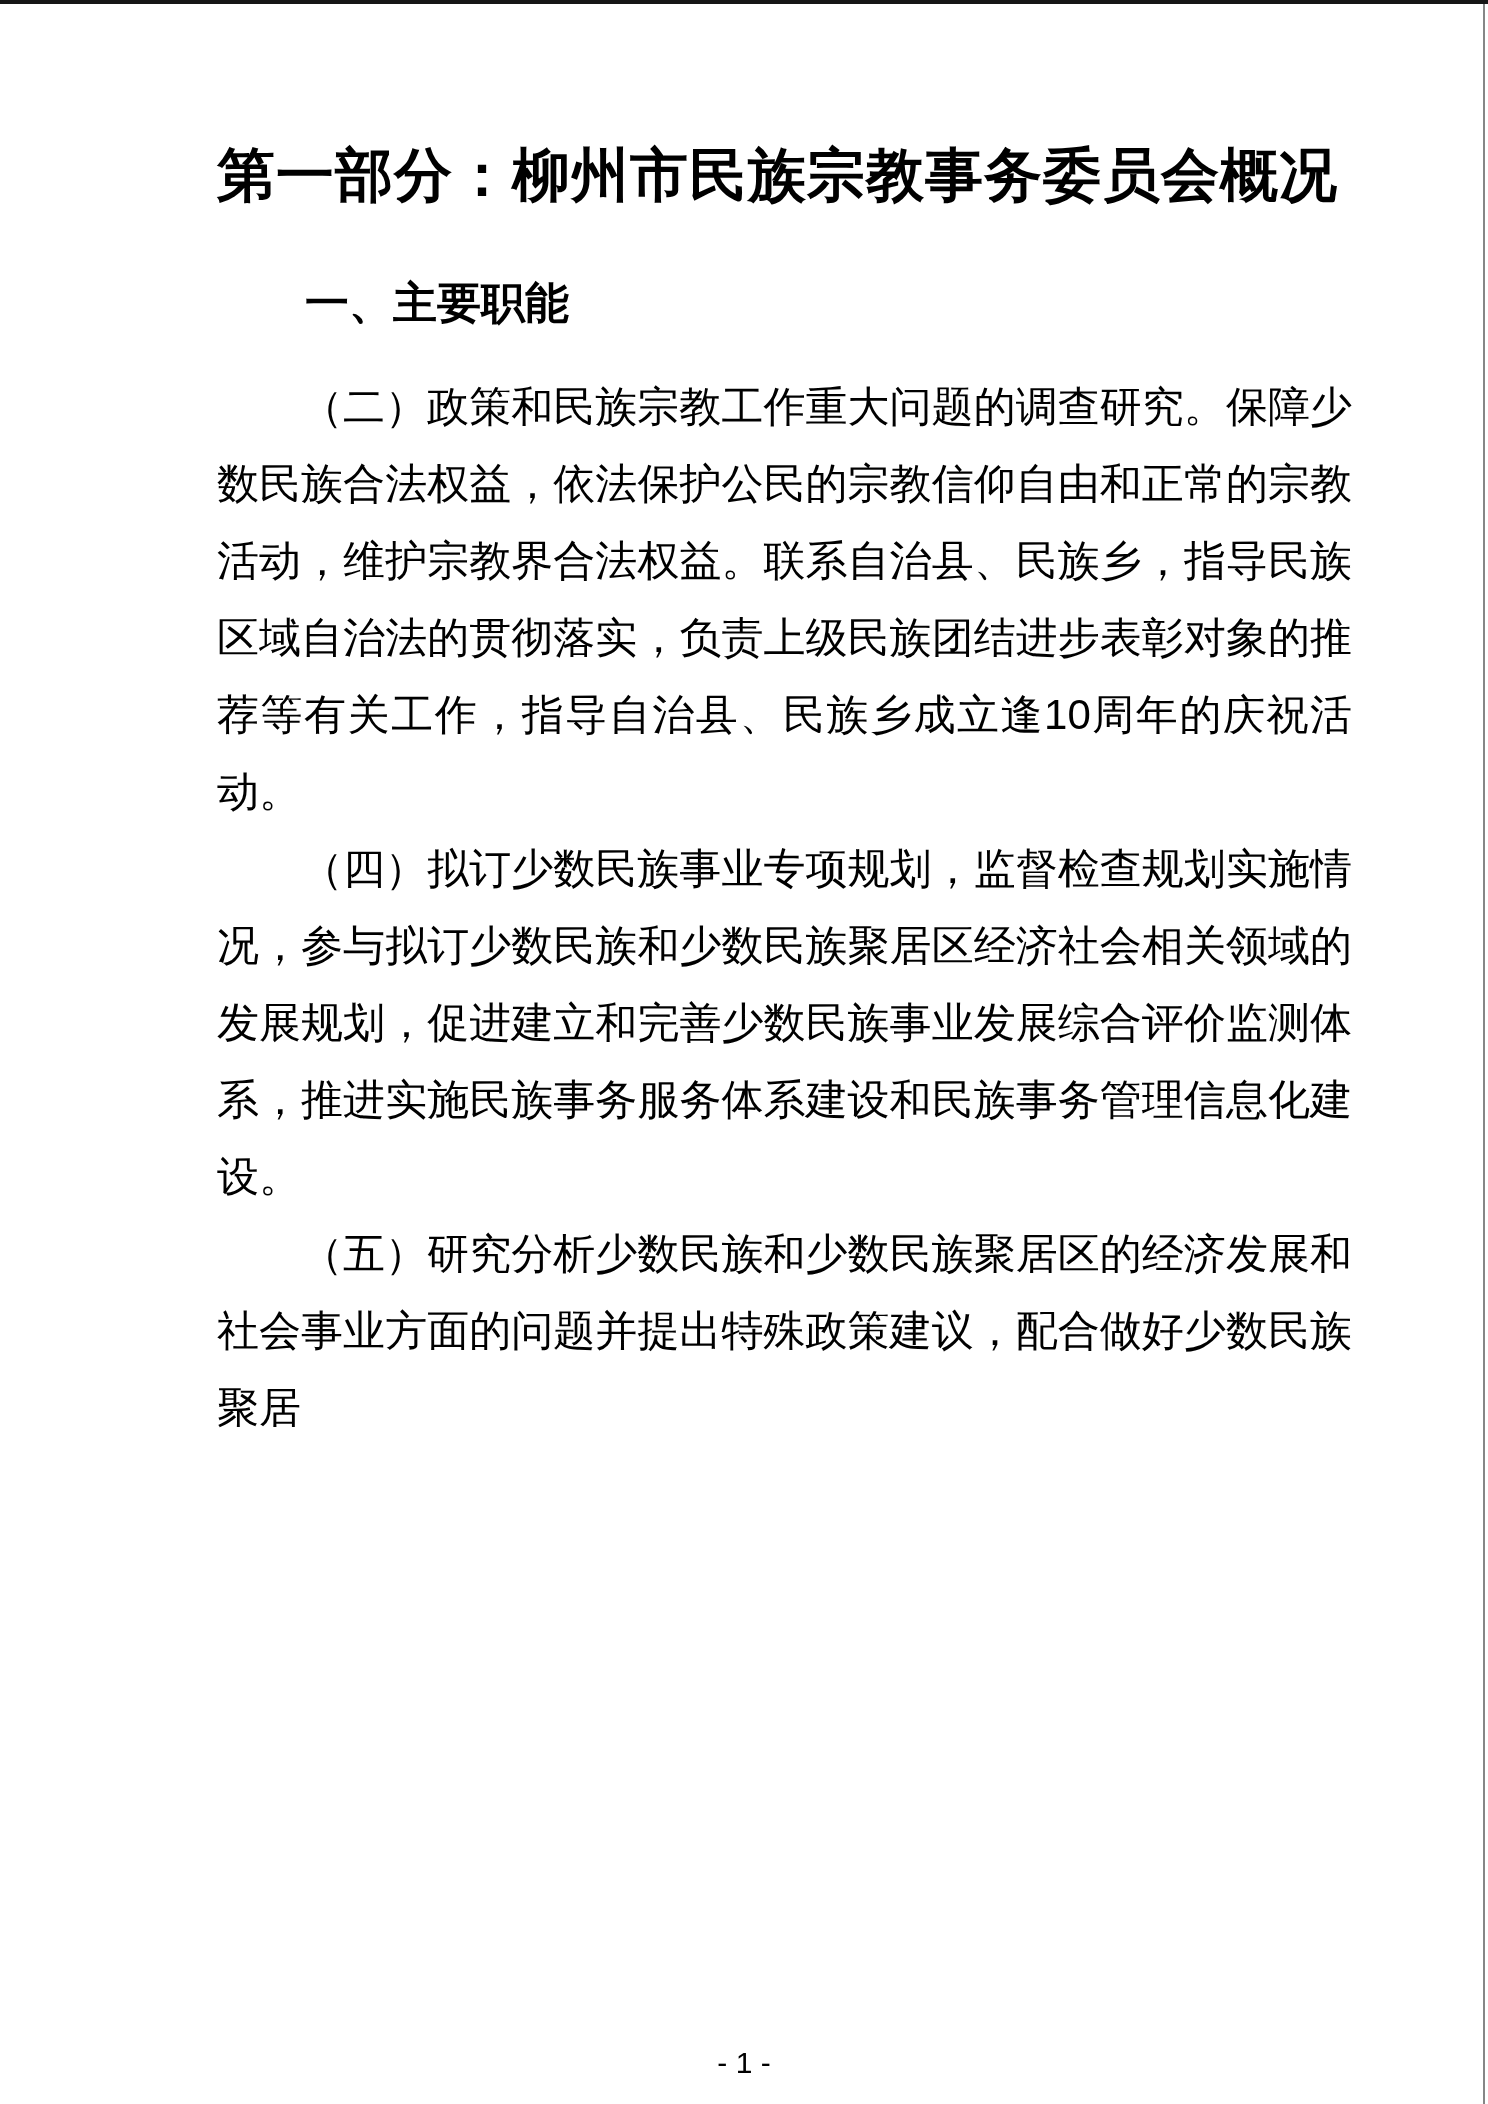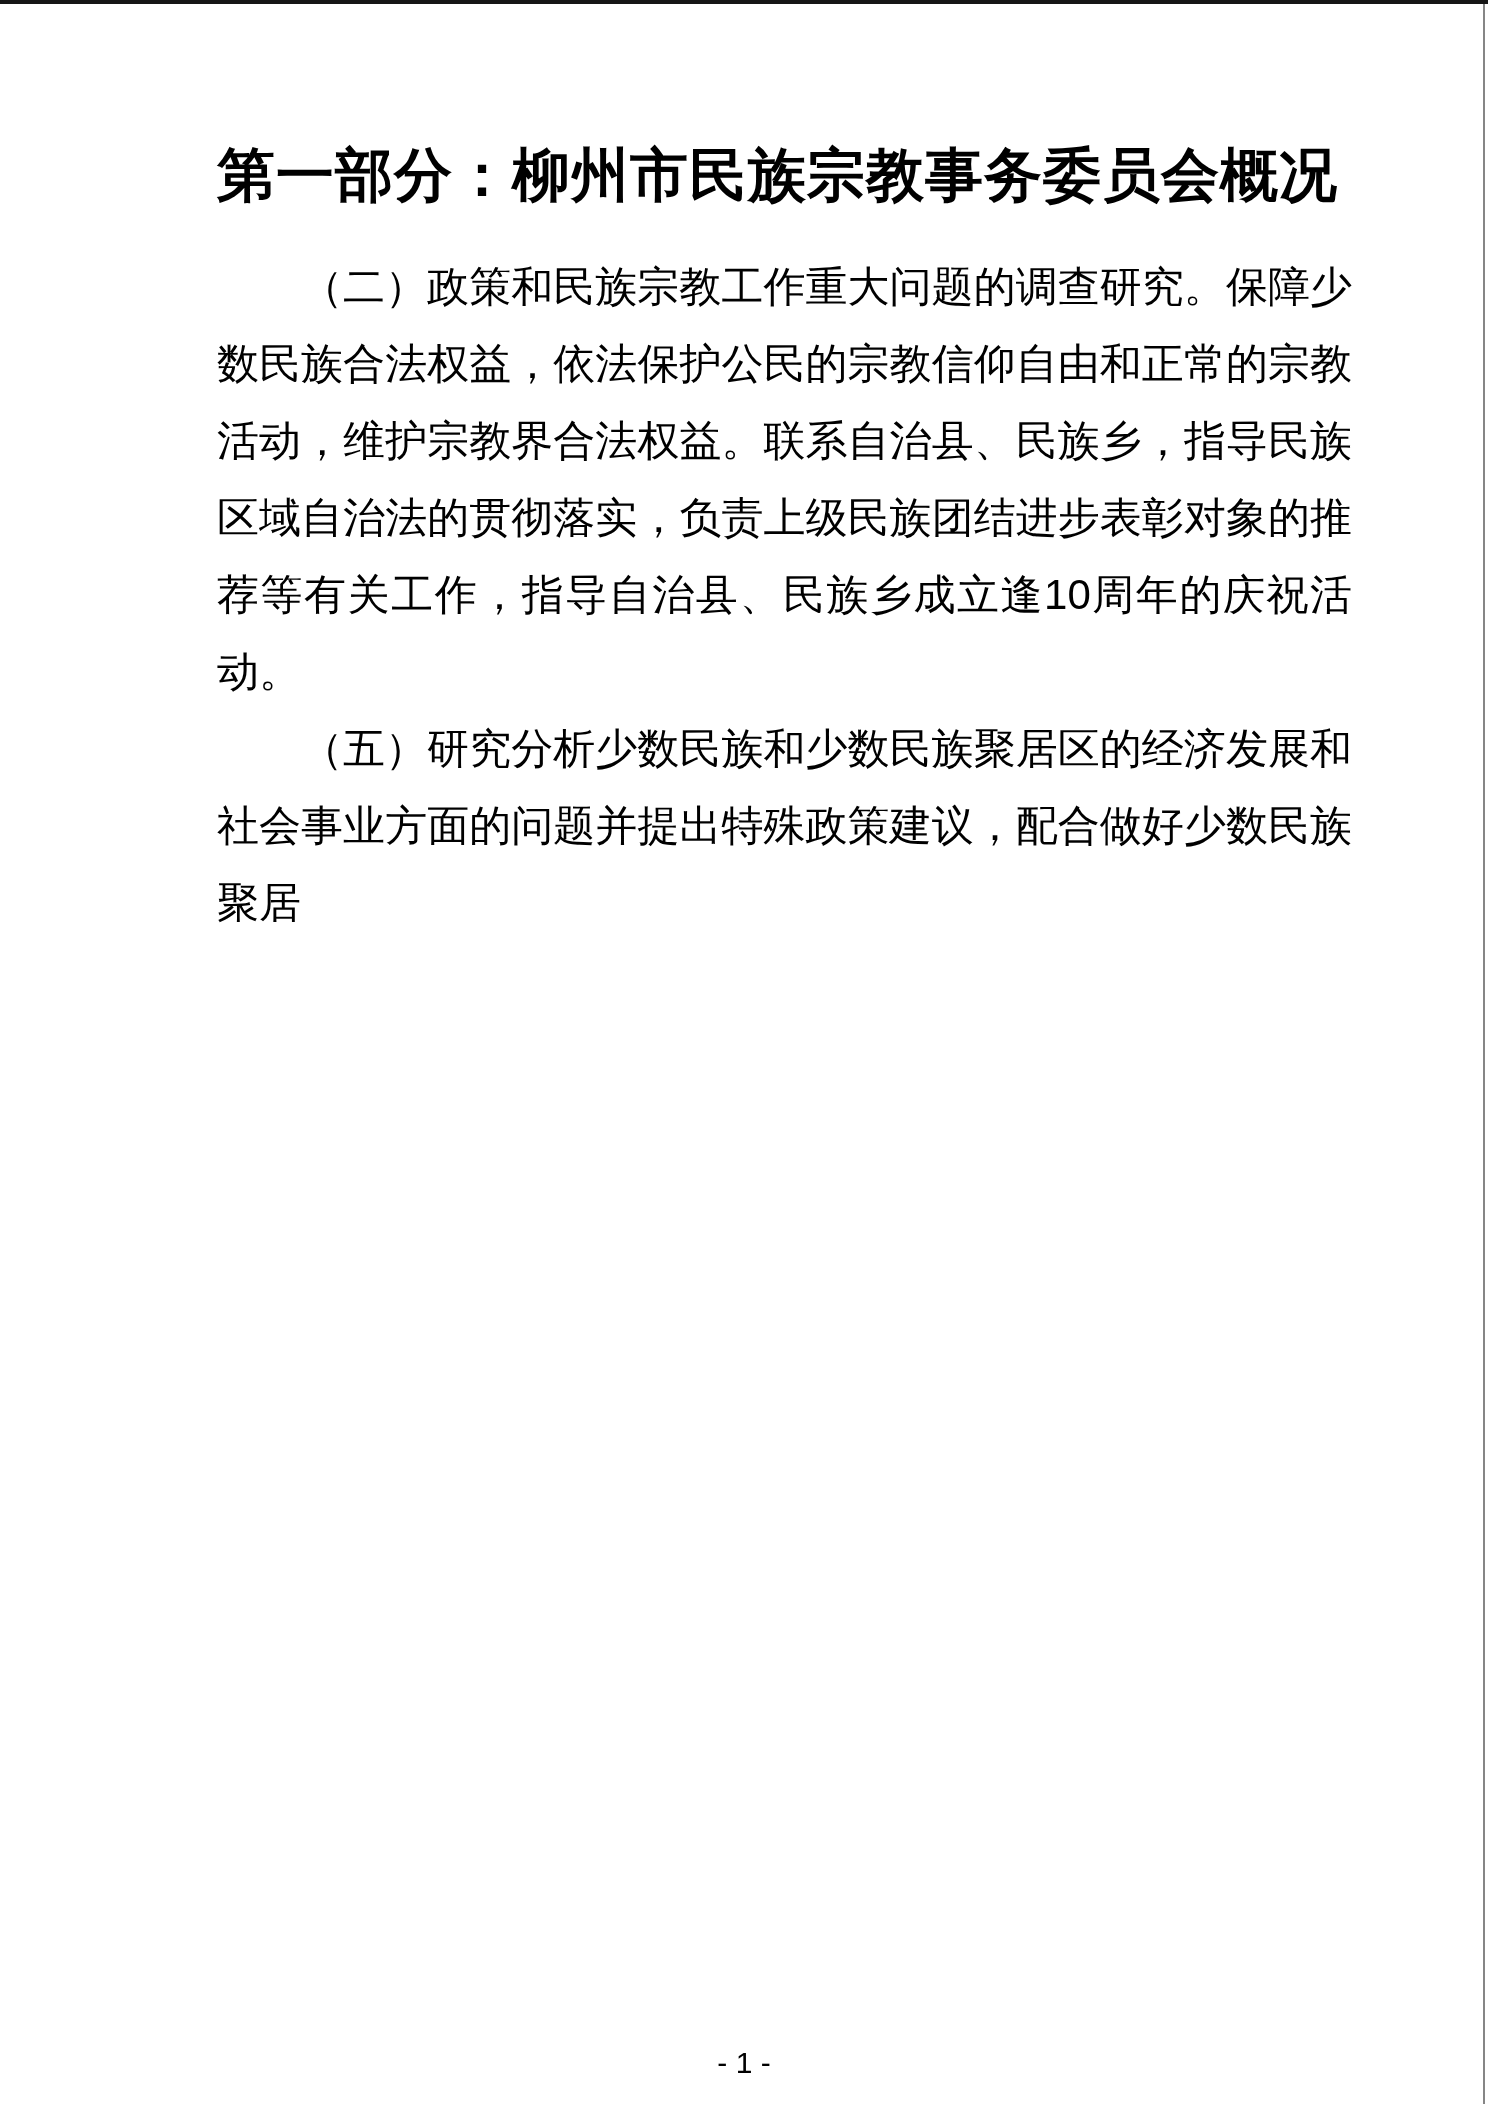--- a/index.html
+++ b/index.html
@@ -76,20 +76,22 @@
 </style>
 </head>
 <body>
 
 <div class="top-bar"></div>
 <div class="right-border"></div>
 
 <div class="page-inner">
   <h1 class="doc-title">第一部分：柳州市民族宗教事务委员会概况</h1>
 
+  <h2 class="section-heading">一、主要职能</h2>
 
   <div class="body-text">
     <p>（二）政策和民族宗教工作重大问题的调查研究。保障少数民族合法权益，依法保护公民的宗教信仰自由和正常的宗教活动，维护宗教界合法权益。联系自治县、民族乡，指导民族区域自治法的贯彻落实，负责上级民族团结进步表彰对象的推荐等有关工作，指导自治县、民族乡成立逢10周年的庆祝活动。</p>
+    <p>（四）拟订少数民族事业专项规划，监督检查规划实施情况，参与拟订少数民族和少数民族聚居区经济社会相关领域的发展规划，促进建立和完善少数民族事业发展综合评价监测体系，推进实施民族事务服务体系建设和民族事务管理信息化建设。</p>
     <p>（五）研究分析少数民族和少数民族聚居区的经济发展和社会事业方面的问题并提出特殊政策建议，配合做好少数民族聚居</p>
   </div>
 </div>
 
 <div class="page-footer">- 1 -</div>
 
 </body></html>

